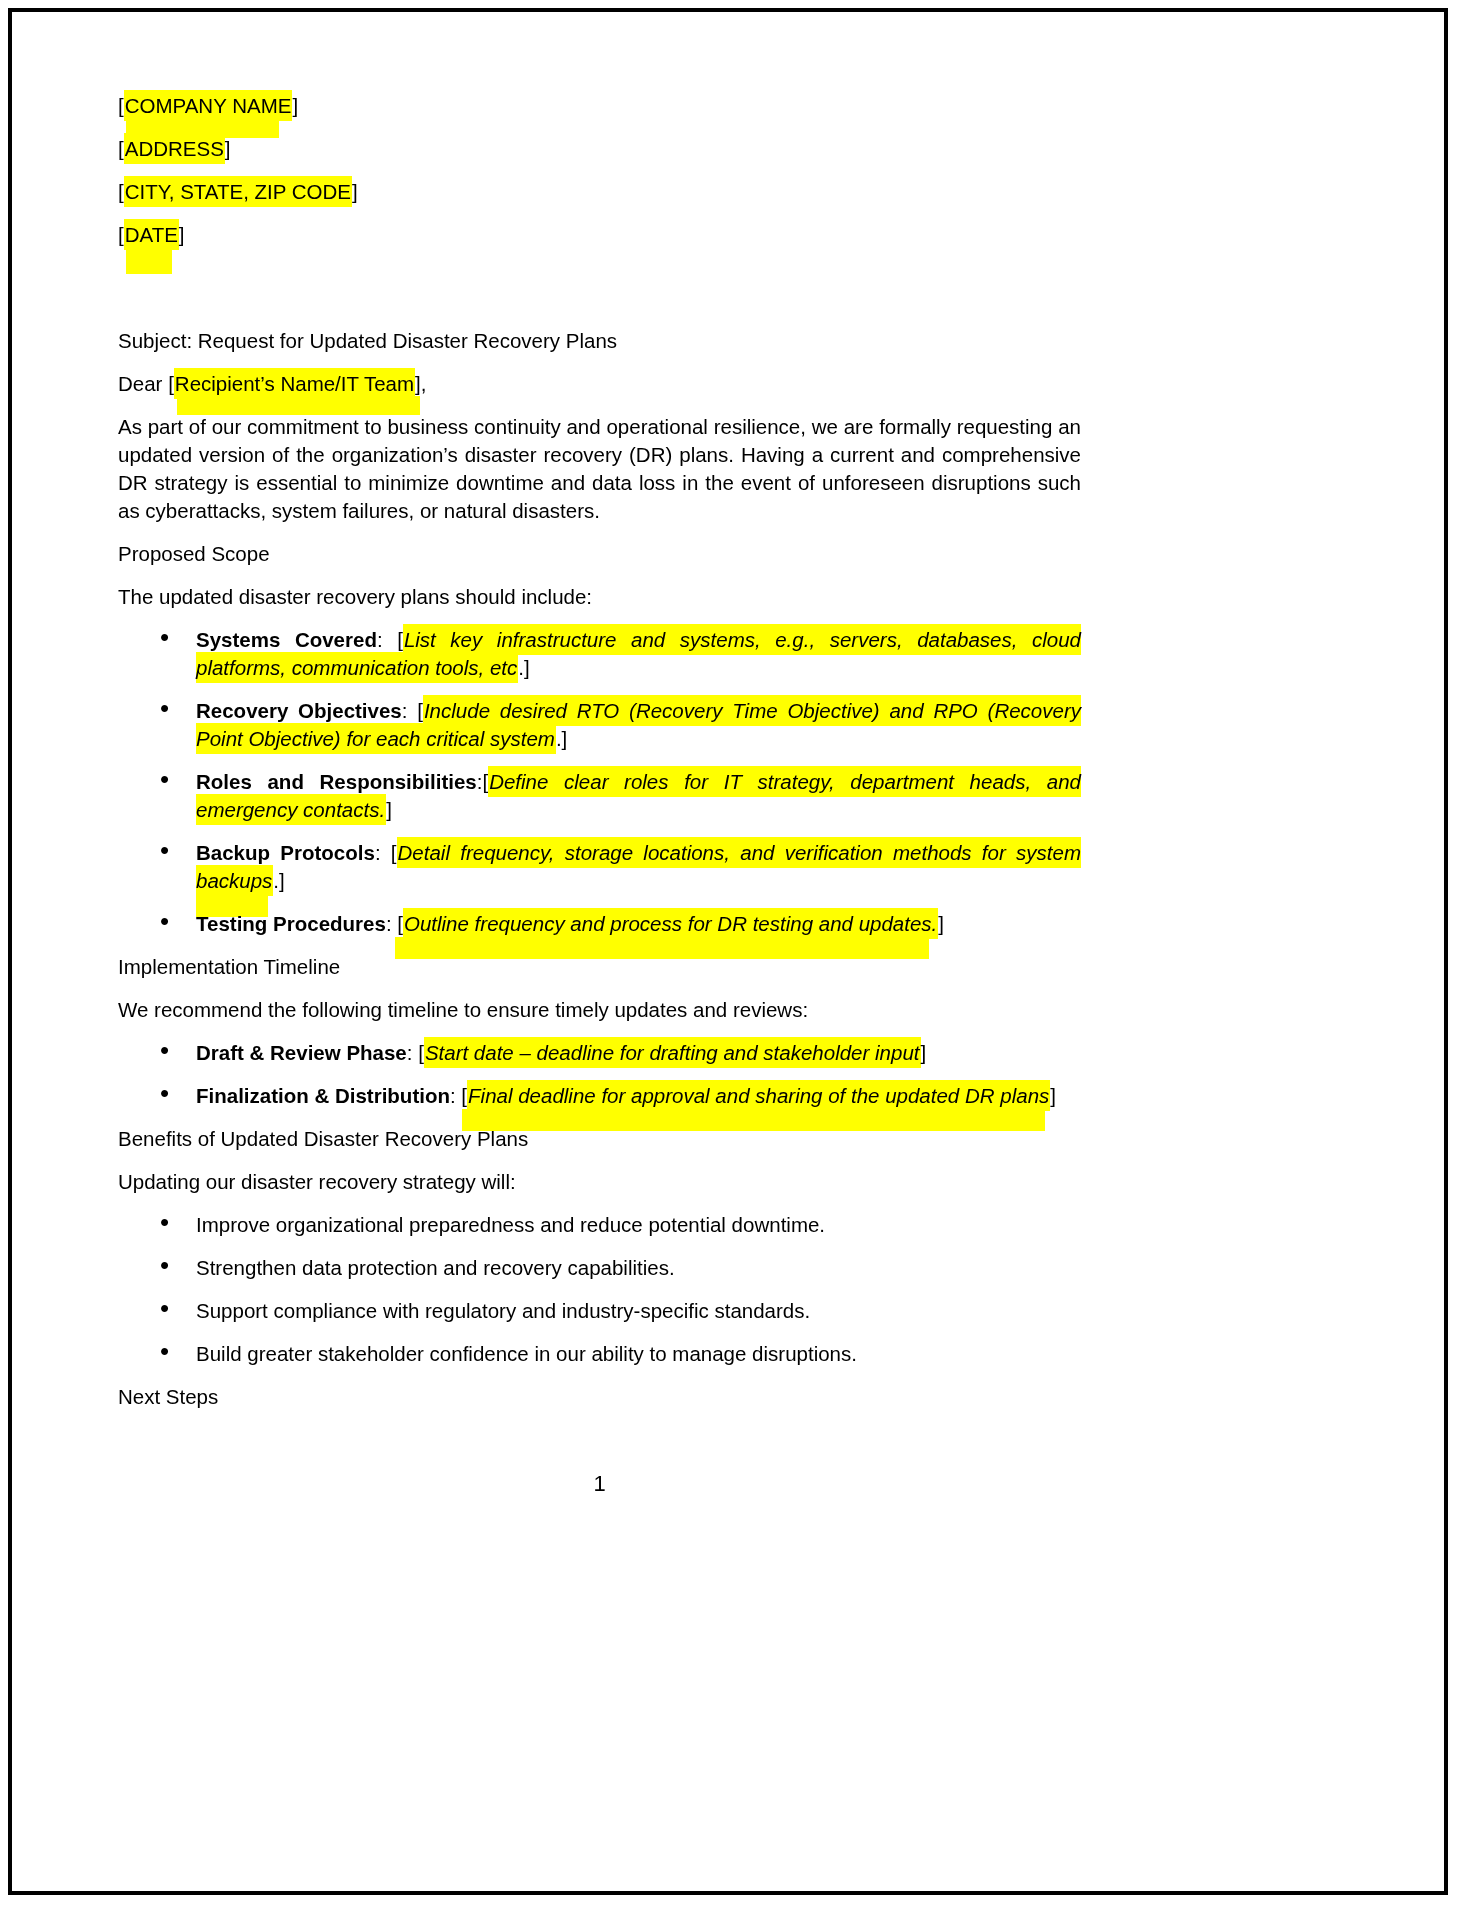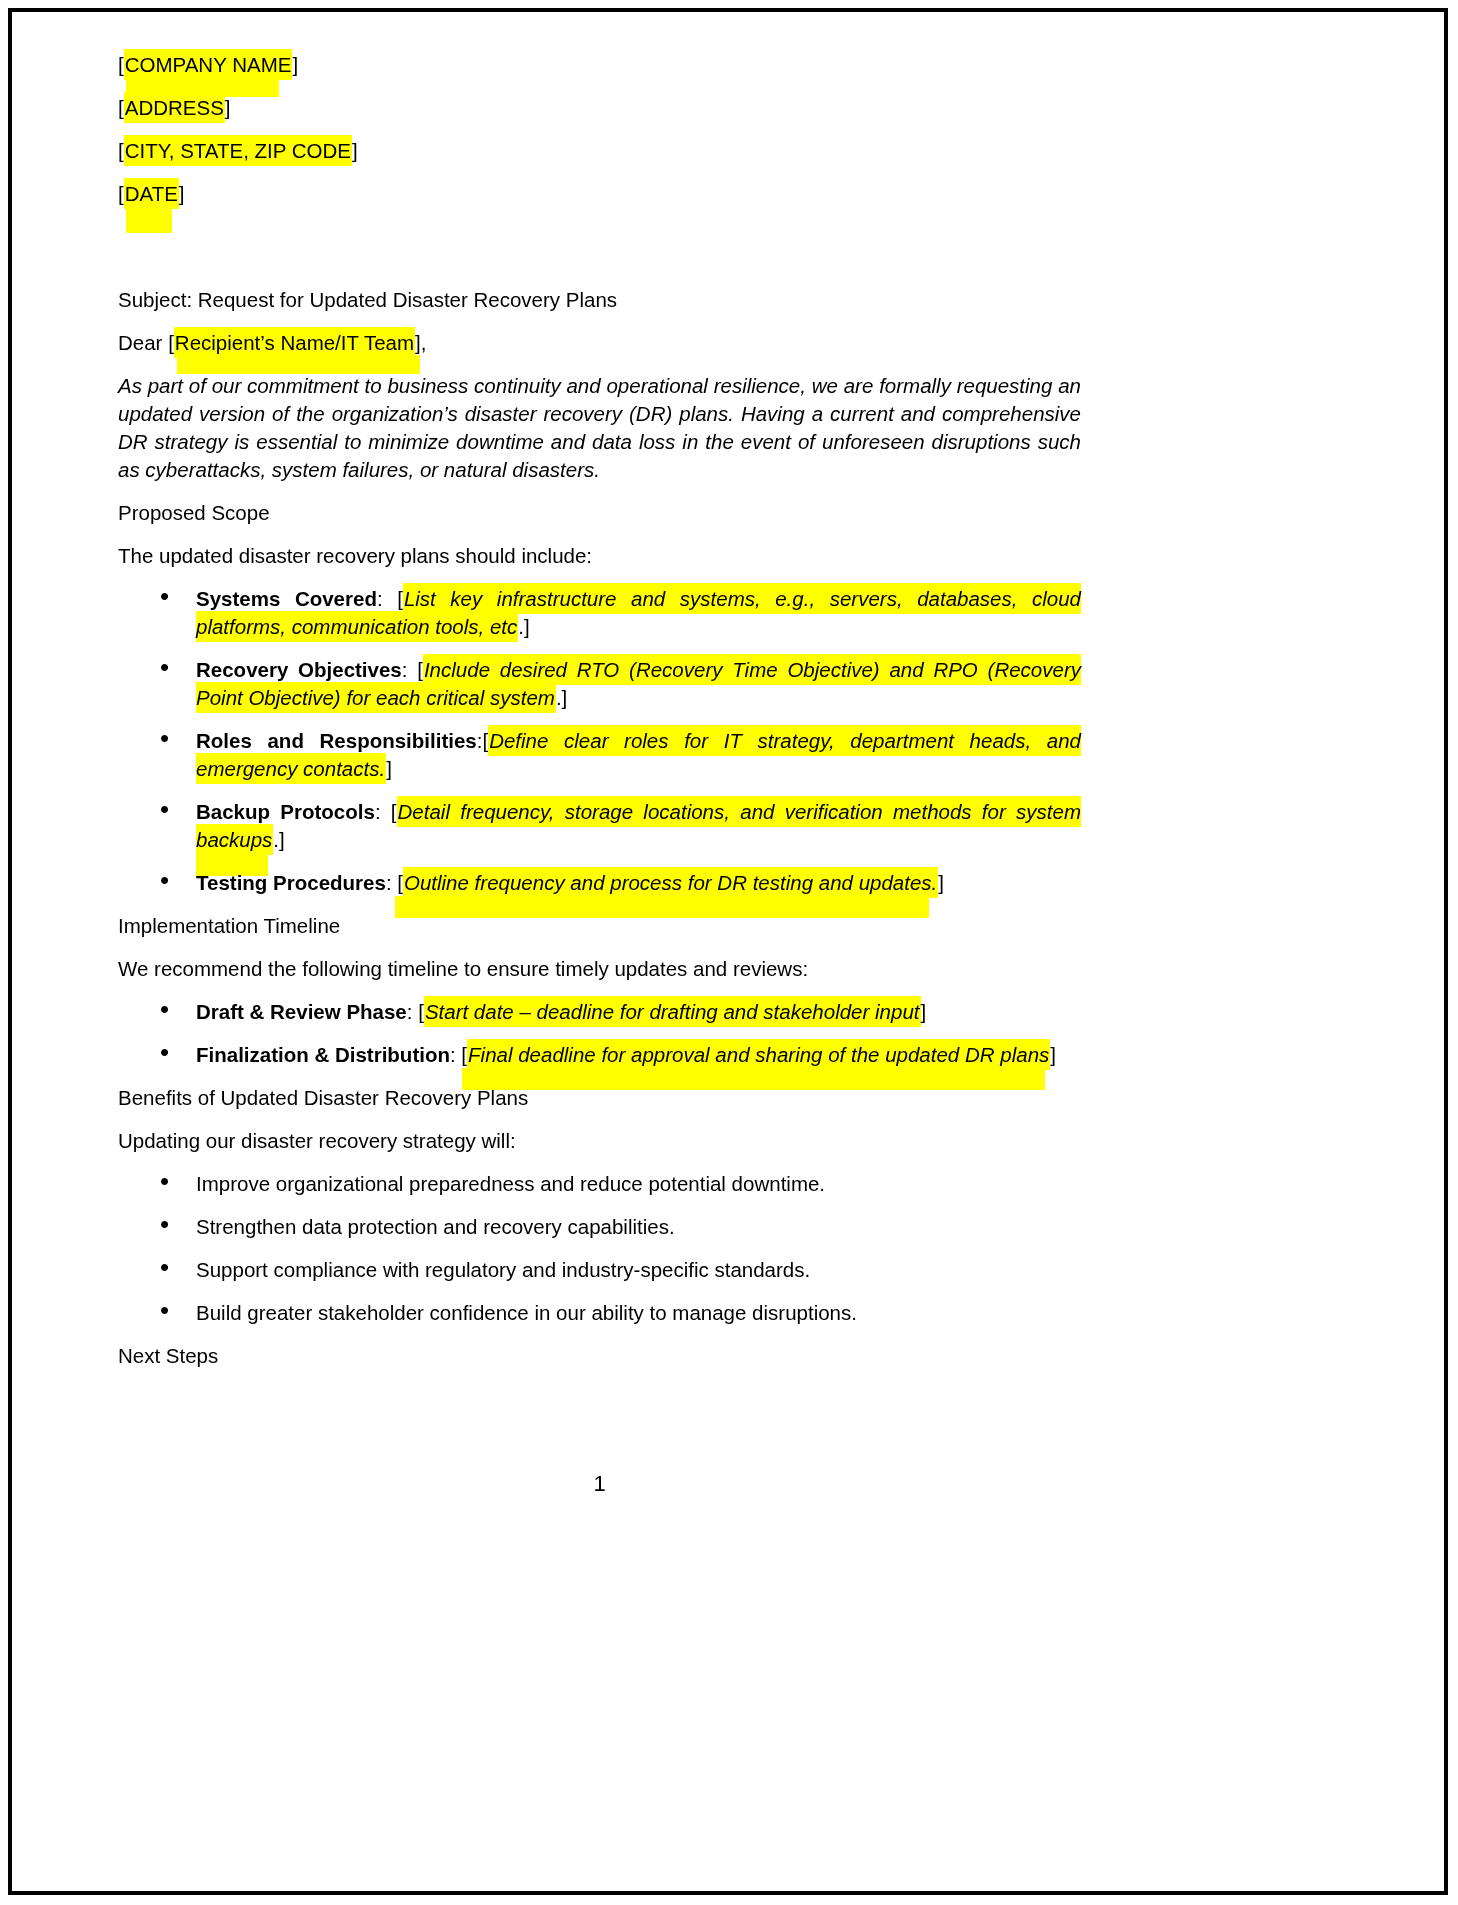--- a/index.html
+++ b/index.html
@@ -14,28 +14,28 @@
   .page-border {
     position: absolute;
     left: 8px; top: 8px; right: 10px; bottom: 10px;
     border: 4px solid #000000;
     pointer-events: none;
   }
   .content {
     position: absolute;
     left: 118px; top: 0;
     width: 963px;
-    padding-top: 51px;
+    padding-top: 92px;
     font-size: 20.5px;
     line-height: 28px;
   }
   p { margin: 0 0 15px; position: relative; }
   .mb-date { margin-bottom: 78px; }
   .h { font-weight: 400; }
-  .just { text-align: justify; font-style: italic; }
+  .just { text-align: justify; }
   .hl {
     background: var(--hl, #ffff00);
     color: inherit;
     padding: 4px 1px;
   }
   i.hl { font-style: italic; }
   .tail {
     position: absolute;
     background: var(--hl, #ffff00);
     pointer-events: none;

